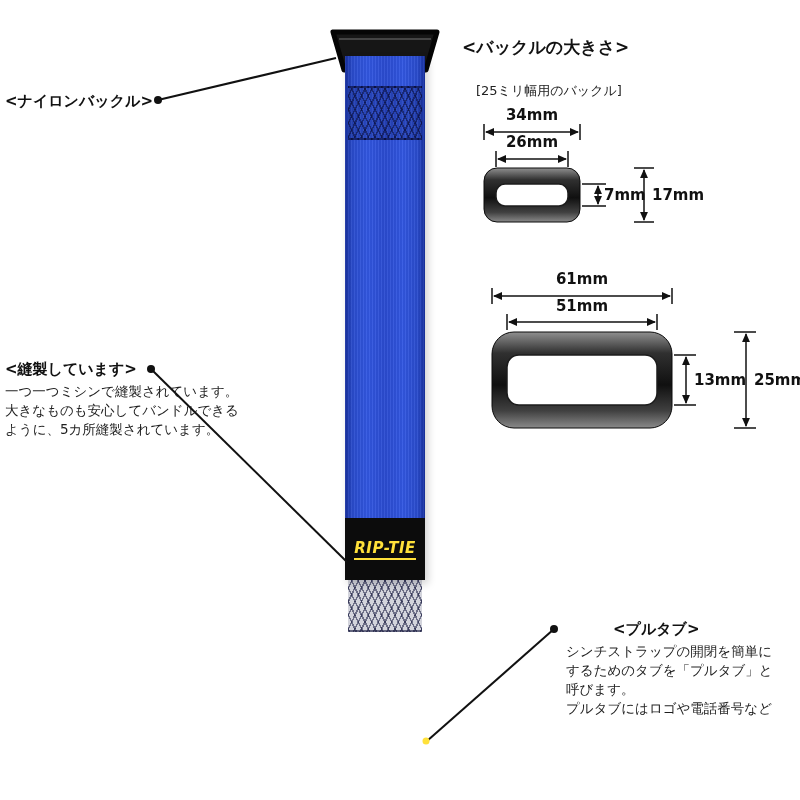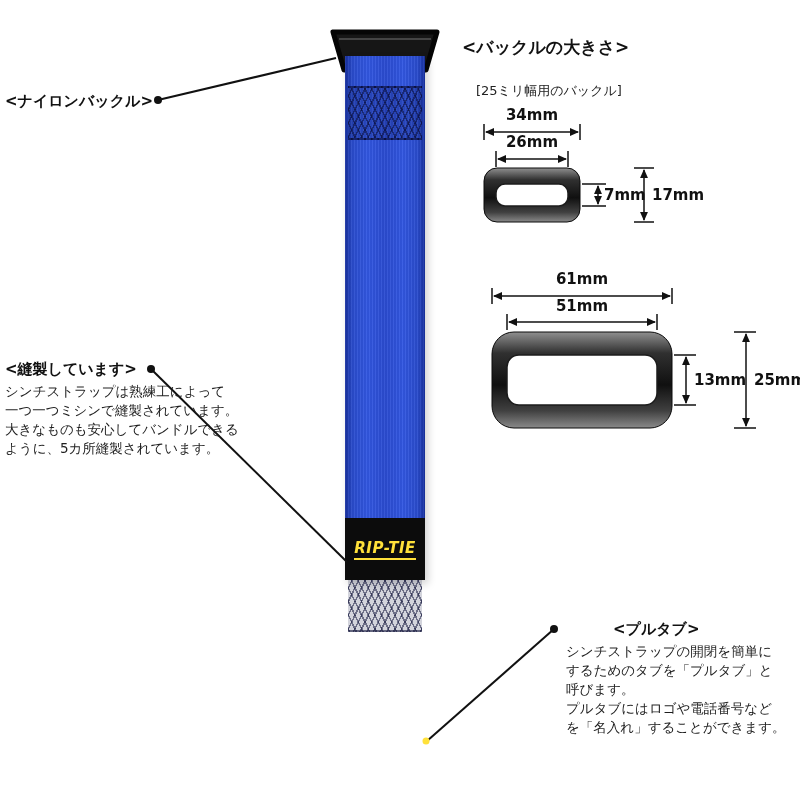--- a/index.html
+++ b/index.html
@@ -101,21 +101,20 @@
     <circle cx="151" cy="369" r="4" fill="#111"></circle>
     <line x1="554" y1="629" x2="427" y2="741" stroke="#111" stroke-width="2"></line>
     <circle cx="554" cy="629" r="4" fill="#111"></circle>
     <circle cx="426" cy="741" r="3.5" fill="#ffe13a"></circle>
   </svg>
 
   <div class="abs jp-title" style="left:5px;top:92px;">&lt;ナイロンバックル&gt;</div>
 
   <div class="abs jp-title" style="left:5px;top:360px;">&lt;縫製しています&gt;</div>
   <div class="abs jp-body" style="left:5px;top:382px;">
-    <div>シンチストラップは熟練工によって</div>
     <div>一つ一つミシンで縫製されています。</div>
     <div>大きなものも安心してバンドルできる</div>
     <div>ように、5カ所縫製されています。</div>
   </div>
 
   <div class="abs jp-title" style="left:462px;top:36px;font-size:17px;">&lt;バックルの大きさ&gt;</div>
   <div class="abs section-label" style="left:476px;top:82px;">[25ミリ幅用のバックル]</div>
 
   <div class="abs dim center" style="left:484px;top:106px;width:96px;">34mm</div>
   <div class="abs dim center" style="left:496px;top:133px;width:72px;">26mm</div>
@@ -126,16 +125,15 @@
   <div class="abs dim center" style="left:507px;top:297px;width:150px;">51mm</div>
   <div class="abs dim" style="left:694px;top:371px;">13mm</div>
   <div class="abs dim" style="left:754px;top:371px;">25mm</div>
 
   <div class="abs jp-title" style="left:566px;top:620px;margin-left:47px;">&lt;プルタブ&gt;</div>
   <div class="abs jp-body" style="left:566px;top:642px;">
     <div>シンチストラップの開閉を簡単に</div>
     <div>するためのタブを「プルタブ」と</div>
     <div>呼びます。</div>
     <div>プルタブにはロゴや電話番号など</div>
-    <div>を「名入れ」することができます。</div>
   </div>
 
 </div>
 
 </body></html>

